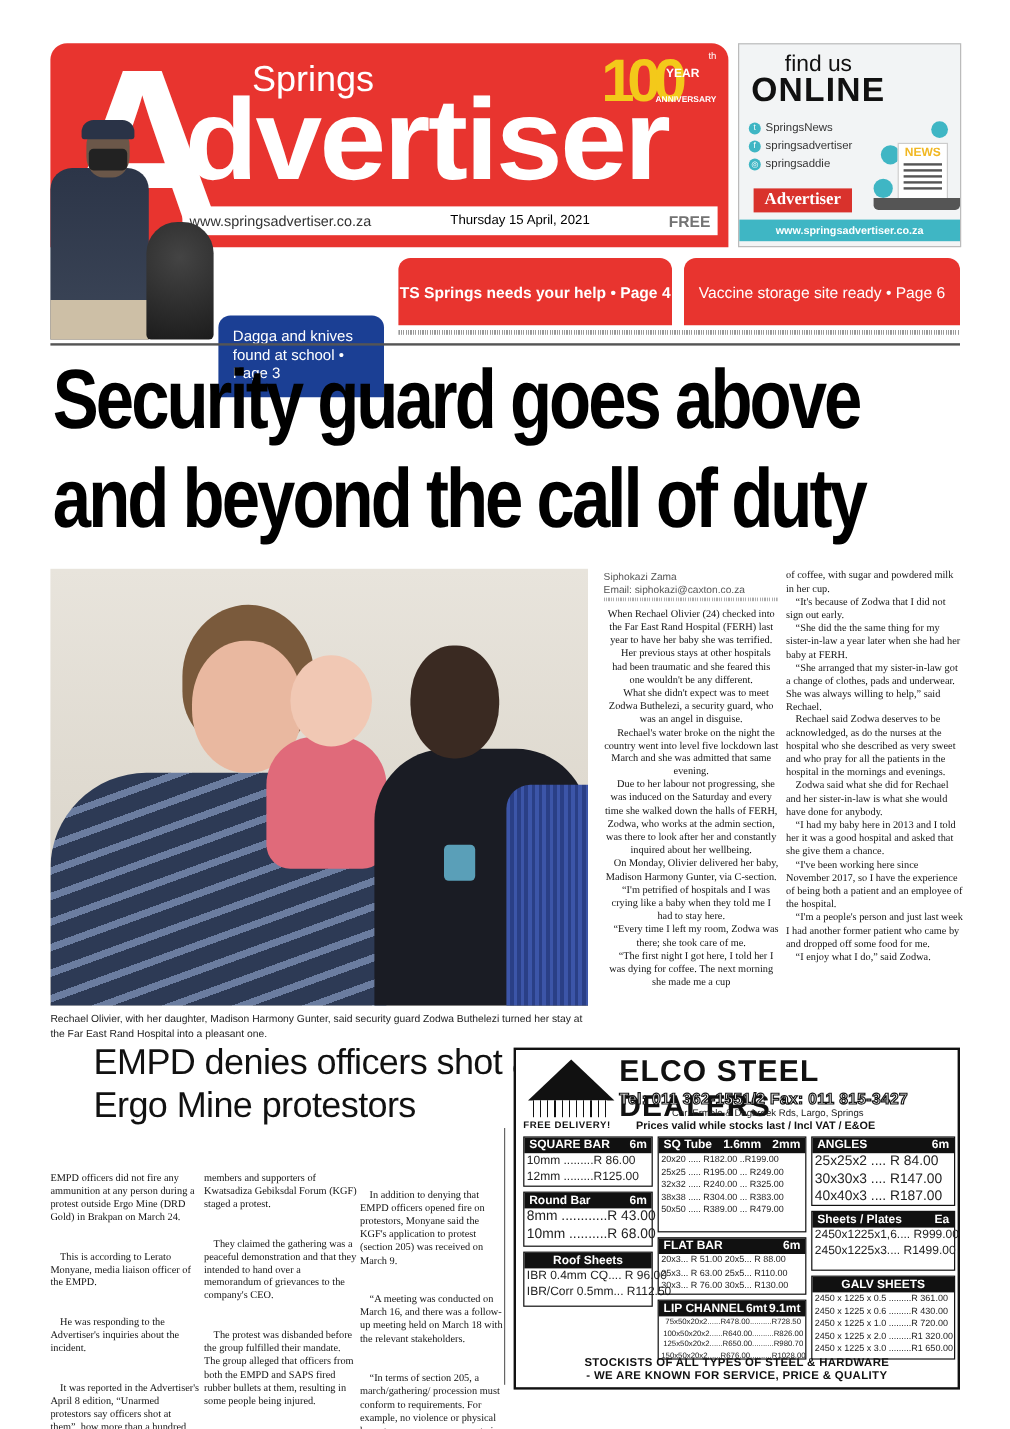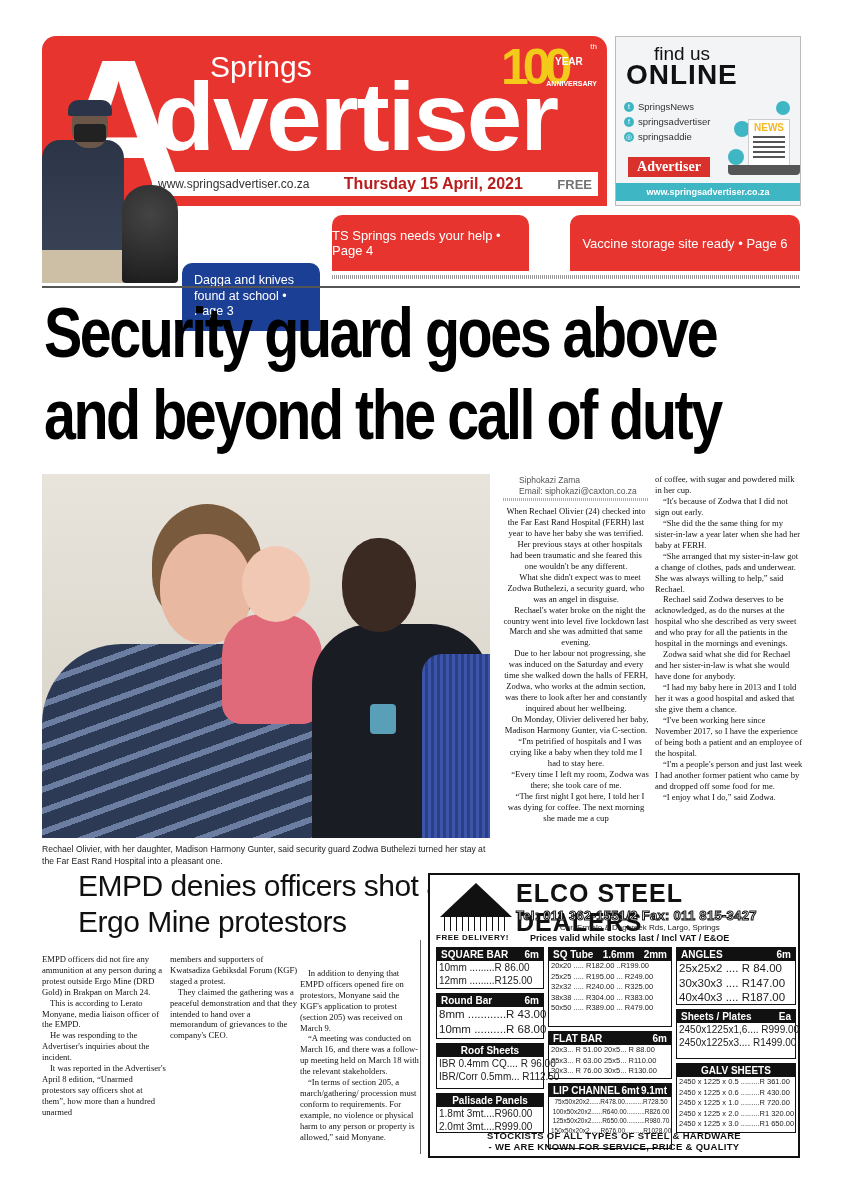--- a/index.html
+++ b/index.html
@@ -11,21 +11,21 @@
   .mast-A { position: absolute; left: 8px; top: -6px; font-family: "Liberation Sans", sans-serif; font-weight: 900; font-size: 190px; line-height: 1; color: #fff; letter-spacing: -6px; }
   .mast-springs { position: absolute; left: 168px; top: 14px; font-family: "Liberation Sans", sans-serif; font-size: 30px; color: #fff; }
   .mast-advertiser { position: absolute; left: 112px; top: 28px; font-family: "Liberation Sans", sans-serif; font-weight: 900; font-size: 96px; line-height: 1.1; color: #fff; letter-spacing: -2px; transform: scaleX(1.04); transform-origin: left; }
   .mast-anniv { position: absolute; right: 10px; top: 6px; width: 96px; height: 52px; }
   .anniv-100 { position: absolute; left: 0; top: -4px; font-family: "Liberation Sans", sans-serif; font-weight: 900; font-size: 50px; color: #f3c91a; letter-spacing: -6px; }
   .anniv-th { position: absolute; right: 0; top: 0; font-family: "Liberation Sans", sans-serif; font-size: 8px; color: #fff; }
   .anniv-year { position: absolute; left: 54px; top: 14px; font-family: "Liberation Sans", sans-serif; font-size: 10px; color: #fff; font-weight: bold; }
   .anniv-label { position: absolute; right: 0; top: 38px; font-family: "Liberation Sans", sans-serif; font-size: 7px; color: #fff; font-weight: bold; }
   .mast-infobar { position: absolute; left: 110px; top: 136px; width: 446px; height: 24px; background: #fff; display: flex; align-items: center; justify-content: space-between; padding: 0 6px; font-family: "Liberation Sans", sans-serif; }
   .mast-url { font-size: 12px; color: #333; }
-  .mast-date { font-size: 16px; color: #b91c1c; font-weight: bold; }
+  .mast-date { font-size: 11px; color: #000000; }
   .mast-free { font-size: 13px; font-weight: bold; color: #737373; }
 
   
   .officer-photo { position: absolute; left: 42px; top: 100px; width: 140px; height: 183px; }
   .officer-body { position: absolute; left: 0; top: 40px; width: 82px; height: 143px; background: linear-gradient(#2c3548, #3c4658); border-radius: 18px 18px 0 0; }
   .officer-pants { position: absolute; left: 0; top: 150px; width: 82px; height: 33px; background: #cdbfa6; }
   .officer-head { position: absolute; left: 30px; top: 4px; width: 36px; height: 44px; background: #6b5749; border-radius: 40%; }
   .officer-cap { position: absolute; left: 26px; top: 0; width: 44px; height: 16px; background: #2a3347; border-radius: 10px 10px 2px 2px; }
   .officer-mask { position: absolute; left: 32px; top: 24px; width: 32px; height: 18px; background: #222; border-radius: 4px; }
   .dog { position: absolute; left: 80px; top: 85px; width: 56px; height: 98px; background: radial-gradient(circle at 50% 30%, #444, #1c1c1c); border-radius: 26px 26px 4px 4px; }
@@ -42,21 +42,21 @@
   .online-news-label { display: block; font-size: 10px; font-weight: bold; color: #f1b823; text-align: center; margin-top: 2px; }
   .news-line { height: 2px; margin: 3px 4px; background: #555; }
   .online-laptop { position: absolute; left: 112px; top: 128px; width: 72px; height: 10px; background: #555; border-radius: 0 0 4px 4px; }
   .online-bubble { position: absolute; border-radius: 50%; background: #3fb6c4; }
   .online-urlbar { position: absolute; left: 0; bottom: 4px; width: 100%; height: 18px; background: #3fb6c4; color: #fff; font-size: 9px; font-weight: bold; display: flex; align-items: center; justify-content: center; }
 
   
   .teaser { position: absolute; top: 215px; height: 68px; color: #fff; font-family: "Liberation Sans", sans-serif; }
   .teaser-blue { left: 182px; width: 138px; background: #1b3f94; border-radius: 10px 10px 0 0; padding: 10px 12px; font-size: 12.5px; line-height: 1.25; margin-top: 48px; }
   .teaser-red { height: 56px; background: #e8342f; border-radius: 10px 10px 0 0; display: flex; align-items: center; justify-content: center; font-size: 13px; }
-  .teaser-red-1 { left: 332px; width: 197px; }
+  .teaser-red-1 { left: 332px; width: 228px; font-weight: bold; }
   .teaser-red-2 { left: 570px; width: 230px; }
   .hatch { position: absolute; left: 332px; top: 275px; width: 468px; height: 4px; background: repeating-linear-gradient(90deg, #999 0 1px, #fff 1px 2px); }
   .rule-top { position: absolute; left: 42px; top: 286px; width: 758px; height: 2px; background: #555; }
 
   
   .headline { position: absolute; left: 44px; top: 292px; width: 760px; font-family: "Liberation Sans", sans-serif; font-weight: 900; font-size: 70px; line-height: 82px; letter-spacing: -3px; transform: scaleX(0.82); transform-origin: left; white-space: nowrap; color: #000; }
 
   
   .main-photo { position: absolute; left: 42px; top: 474px; width: 448px; height: 364px; background: linear-gradient(180deg, #e8e4dc 0%, #d6d0c4 100%); overflow: hidden; }
   .ph-woman1-hair { position: absolute; left: 110px; top: 30px; width: 110px; height: 120px; background: #7a5a3c; border-radius: 50% 50% 40% 40%; }
@@ -65,32 +65,32 @@
   .ph-baby-face { position: absolute; left: 200px; top: 72px; width: 68px; height: 76px; background: #f1c8b4; border-radius: 50%; }
   .ph-baby-body { position: absolute; left: 180px; top: 140px; width: 100px; height: 110px; background: #e06a7a; border-radius: 40px 40px 20px 20px; }
   .ph-woman2-face { position: absolute; left: 300px; top: 64px; width: 74px; height: 94px; background: #3a2a22; border-radius: 48%; }
   .ph-woman2-body { position: absolute; left: 270px; top: 150px; width: 178px; height: 220px; background: #1a1c24; border-radius: 60px 60px 0 0; }
   .ph-woman2-shirt { position: absolute; left: 380px; top: 180px; width: 68px; height: 190px; background: repeating-linear-gradient(90deg, #3c55a8 0 3px, #2a3f86 3px 6px); border-radius: 20px 0 0 0; }
   .ph-badge { position: absolute; left: 328px; top: 230px; width: 26px; height: 30px; background: #5a9fb8; border-radius: 4px; }
 
   .caption { position: absolute; left: 42px; top: 843px; width: 455px; font-family: "Liberation Sans", sans-serif; font-size: 8.6px; line-height: 12px; color: #222; }
 
   
-  .byline { position: absolute; left: 503px; top: 475px; font-family: "Liberation Sans", sans-serif; font-size: 8.5px; color: #555; line-height: 11px; margin-left: 16px; }
+  .byline { position: absolute; left: 503px; top: 475px; font-family: "Liberation Sans", sans-serif; font-size: 8.5px; color: #555; line-height: 11px; }
   .byline-hatch { position: absolute; left: 503px; top: 498px; width: 145px; height: 3px; background: repeating-linear-gradient(90deg, #aaa 0 1px, #fff 1px 2px); }
   .col { position: absolute; font-size: 8.6px; line-height: 10.95px; color: #111; text-align: left; }
   .col p { text-indent: 8px; }
   .col p.first { text-indent: 0; }
   .col-1 { left: 503px; top: 506px; width: 146px; text-align: center; }
   .col-2 { left: 655px; top: 474px; width: 148px; }
 
   
   .second-headline { position: absolute; left: 42px; top: 868px; width: 380px; font-family: "Liberation Sans", sans-serif; font-size: 30px; font-weight: 300; line-height: 36px; color: #111; letter-spacing: -0.5px; margin-left: 36px; }
   .col-s { position: absolute; top: 954px; width: 124px; font-size: 8.6px; line-height: 10.9px; color: #111; }
-  .col-s p { text-indent: 8px; }
+  .col-s p { text-indent: 8px; margin-top: 22px; }
   .col-s p.first { text-indent: 0; }
   .col-s1 { left: 42px; }
   .col-s2 { left: 170px; width: 128px; }
   .col-s3 { left: 300px; width: 122px; top: 968px; }
   .vrule { position: absolute; left: 420px; top: 940px; width: 1px; height: 214px; background: #666; }
 
   
   .ad { position: absolute; left: 428px; top: 873px; width: 372px; height: 285px; border: 2px solid #111; font-family: "Liberation Sans", sans-serif; background: #fff; }
   .ad-logo { position: absolute; left: 10px; top: 8px; width: 70px; height: 48px; }
   .ad-logo-tri { position: absolute; left: 0; top: 0; width: 0; height: 0; border-left: 36px solid transparent; border-right: 36px solid transparent; border-bottom: 34px solid #111; }
@@ -230,20 +230,21 @@
 
 <div class="col-s col-s1">
   <p class="first">EMPD officers did not fire any ammunition at any person during a protest outside Ergo Mine (DRD Gold) in Brakpan on March 24.</p>
   <p>This is according to Lerato Monyane, media liaison officer of the EMPD.</p>
   <p>He was responding to the Advertiser's inquiries about the incident.</p>
   <p>It was reported in the Advertiser's April 8 edition, “Unarmed protestors say officers shot at them”, how more than a hundred unarmed</p>
 </div>
 <div class="col-s col-s2">
   <p class="first">members and supporters of Kwatsadiza Gebiksdal Forum (KGF) staged a protest.</p>
   <p>They claimed the gathering was a peaceful demonstration and that they intended to hand over a memorandum of grievances to the company's CEO.</p>
+  <p>The protest was disbanded before the group fulfilled their mandate. The group alleged that officers from both the EMPD and SAPS fired rubber bullets at them, resulting in some people being injured.</p>
 </div>
 <div class="col-s col-s3">
   <p>In addition to denying that EMPD officers opened fire on protestors, Monyane said the KGF's application to protest (section 205) was received on March 9.</p>
   <p>“A meeting was conducted on March 16, and there was a follow-up meeting held on March 18 with the relevant stakeholders.</p>
   <p>“In terms of section 205, a march/gathering/ procession must conform to requirements. For example, no violence or physical harm to any person or property is allowed,” said Monyane.</p>
 </div>
 <div class="vrule"></div>
 
 <div class="ad">
   <div class="ad-logo">
@@ -272,27 +273,20 @@
     <div class="ad-row lg">8mm ............R  43.00</div>
     <div class="ad-row lg">10mm ..........R  68.00</div>
   </div>
   <div class="ad-box" style="left:6px;top:168px;width:108px;height:46px;">
     <div class="ad-box-head center">
         <span>Roof Sheets</span>
       </div>
     <div class="ad-row">IBR 0.4mm CQ.... R  96.00</div>
     <div class="ad-row">IBR/Corr 0.5mm... R112.50</div>
   </div>
-  <div class="ad-box" style="left:6px;top:218px;width:108px;height:40px;">
-    <div class="ad-box-head center">
-        <span>Palisade Panels</span>
-      </div>
-    <div class="ad-row">1.8mt 3mt....R960.00</div>
-    <div class="ad-row">2.0mt 3mt....R999.00</div>
-  </div>
 
   <div class="ad-box" style="left:118px;top:72px;width:124px;height:80px;">
     <div class="ad-box-head">
         <span>SQ Tube</span>
         <span>1.6mm</span>
         <span>2mm</span>
       </div>
     <div class="ad-row sm">20x20 ..... R182.00 ..R199.00</div>
     <div class="ad-row sm">25x25 ..... R195.00 ... R249.00</div>
     <div class="ad-row sm">32x32 ..... R240.00 ... R325.00</div>
@@ -301,21 +295,21 @@
   </div>
   <div class="ad-box" style="left:118px;top:156px;width:124px;height:48px;">
     <div class="ad-box-head">
         <span>FLAT BAR</span>
         <span>6m</span>
       </div>
     <div class="ad-row sm">20x3... R  51.00  20x5... R  88.00</div>
     <div class="ad-row sm">25x3... R  63.00  25x5... R110.00</div>
     <div class="ad-row sm">30x3... R  76.00  30x5... R130.00</div>
   </div>
-  <div class="ad-box" style="left:118px;top:208px;width:124px;height:66px;">
+  <div class="ad-box" style="left:118px;top:208px;width:124px;height:50px;">
     <div class="ad-box-head">
         <span>LIP CHANNEL</span>
         <span>6mt</span>
         <span>9.1mt</span>
       </div>
     <div class="ad-row xs">75x50x20x2......R478.00..........R728.50</div>
     <div class="ad-row xs">100x50x20x2......R640.00..........R826.00</div>
     <div class="ad-row xs">125x50x20x2......R650.00..........R980.70</div>
     <div class="ad-row xs">150x50x20x2......R676.00..........R1028.00</div>
   </div>

